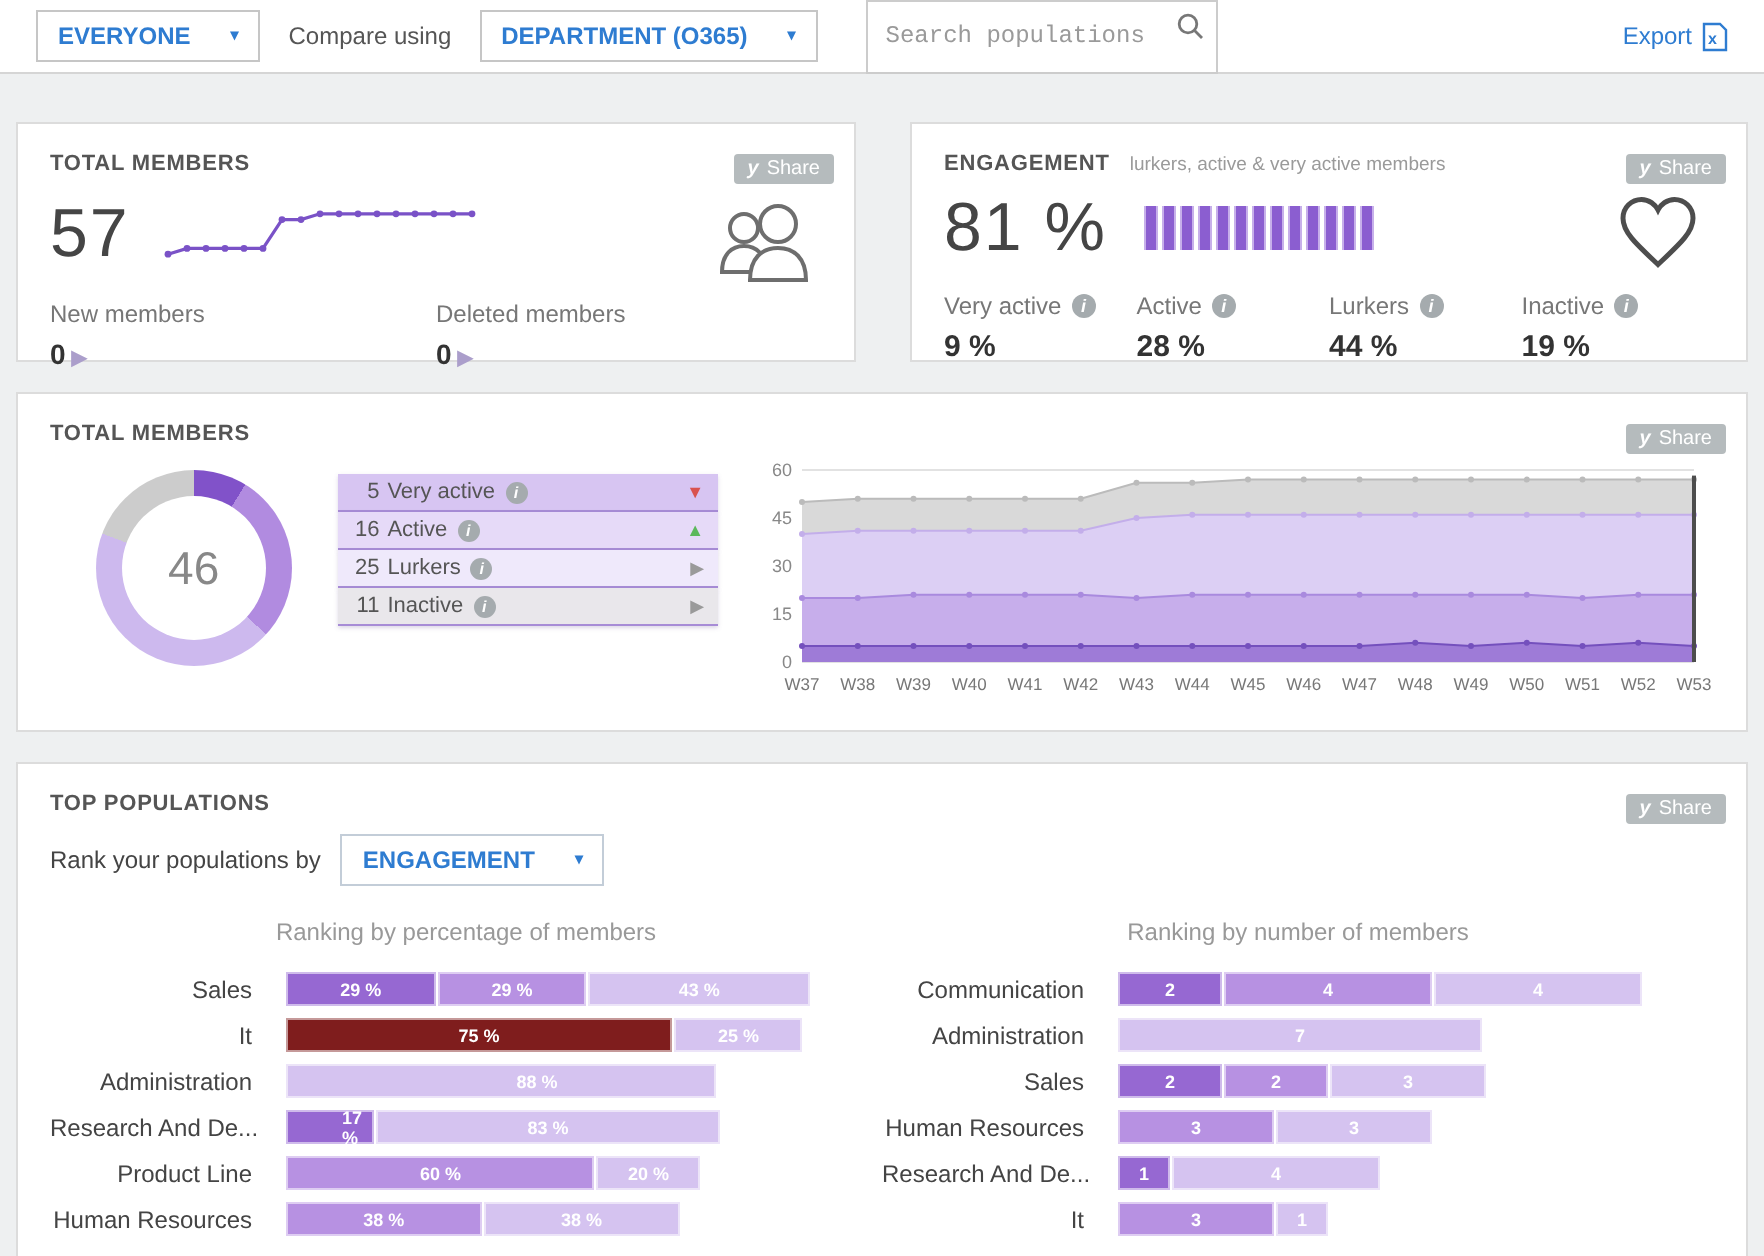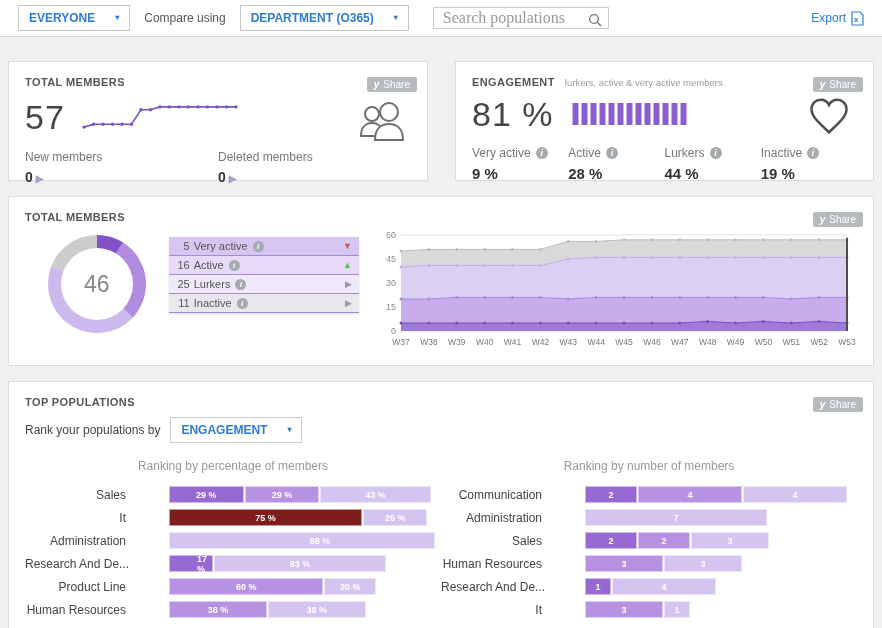--- a/index.html
+++ b/index.html
@@ -5,21 +5,21 @@
   * { margin:0; padding:0; box-sizing:border-box; }
   html,body { width:882px; height:628px; overflow:hidden; }
   body { background:#eef0f1; font-family:"Liberation Sans",sans-serif; color:#444; position:relative; }
 
   
   .topbar { height:37px; background:#fff; border-bottom:1px solid #d5d5d5; display:flex; align-items:center; padding:0 18px; }
   .dd-btn { border:1px solid #c6c6c6; background:#fff; color:#2e7cd1; font-size:12px; font-family:inherit; padding:5px 10px; display:inline-flex; align-items:center; gap:20px; cursor:pointer;font-weight:bold; }
   .caret { font-size:8px; line-height:1; }
   .cmp-label { font-size:12px; color:#555; margin:0 14px; }
   .search-wrap { position:relative; margin-left:24px; }
-  .search-input { width:176px; height:22px; border:1px solid #ccc; padding:0 28px 0 9px; font-size:16px; font-family:Liberation Serif, serif; color:#555; }
+  .search-input { width:176px; height:37px; border:1px solid #ccc; padding:0 28px 0 9px; font-size:12px; font-family:Liberation Mono, monospace; color:#555; }
   .search-input::placeholder { color:#9a9a9a; }
   .search-icon { position:absolute; right:7px; top:6px; cursor:pointer; }
   .export-btn { margin-left:auto; color:#2e7cd1; font-size:12px; display:flex; align-items:center; gap:5px; cursor:pointer; }
 
   
   .content { padding:24px 8px 0 8px; }
   .card { background:#fff; border:1px solid #dcdcdc; position:relative; }
   .card-title { font-size:11px; font-weight:bold; color:#555; letter-spacing:.4px; }
   .share-badge { position:absolute; top:15px; right:10px; background:#b5bbbd; color:#fff; font-size:10px; padding:2px 7px; border-radius:2px; display:flex; align-items:center; gap:4px; cursor:pointer; }
   .y-ico { font-style:italic; font-weight:bold; font-size:10px; }
@@ -61,21 +61,21 @@
   .trend-wrap { flex:1; margin-left:16px; }
 
   .row3 { margin-top:15px; height:260px; padding:14px 16px; }
   .rank-bar-row { display:flex; align-items:center; margin-top:9px; }
   .rank-lbl { font-size:12px; color:#444; margin-right:10px; }
   .charts { display:flex; margin-top:16px; }
   .rank-chart { flex:1; }
   .rank-title { text-align:center; font-size:12px; color:#999; margin-bottom:13px; }
   .rank-row { display:flex; align-items:center; margin-bottom:6px; height:17px; }
   .rank-row .rlabel { width:118px; text-align:right; font-size:12px; color:#444; padding-right:17px; white-space:nowrap; overflow:hidden; }
-  .rank-row .rbar { display:flex; height:17px;margin-left:26px; }
+  .rank-row .rbar { display:flex; height:17px; }
   .rseg { height:100%; display:flex; align-items:center; justify-content:center; color:#fff; font-size:9px; font-weight:bold; margin-right:1px; border:1px solid rgba(255,255,255,.55); }
 </style>
 </head>
 <body>
 
 <div class="topbar">
   <button class="dd-btn">
     <span>EVERYONE</span>
     <span class="caret">▾</span>
   </button>
@@ -391,21 +391,21 @@
                   <span>75 %</span>
                 </div>
                 <div class="rseg" style="width: 64.3564px; background: rgb(213, 195, 240);">
                   <span>25 %</span>
                 </div>
               </div>
             </div>
             <div class="rank-row">
               <div class="rlabel">Administration</div>
               <div class="rbar">
-                <div class="rseg" style="width: 266px; background: rgb(213, 195, 240); padding-left: 36px;">
+                <div class="rseg" style="width: 215px; background: rgb(213, 195, 240); padding-left: 36px;">
                   <span>88 %</span>
                 </div>
               </div>
             </div>
             <div class="rank-row">
               <div class="rlabel">Research And De...</div>
               <div class="rbar">
                 <div class="rseg" style="width: 43.7624px; background: rgb(150, 104, 210); padding-left: 27px;">
                   <span>17 %</span>
                 </div>

